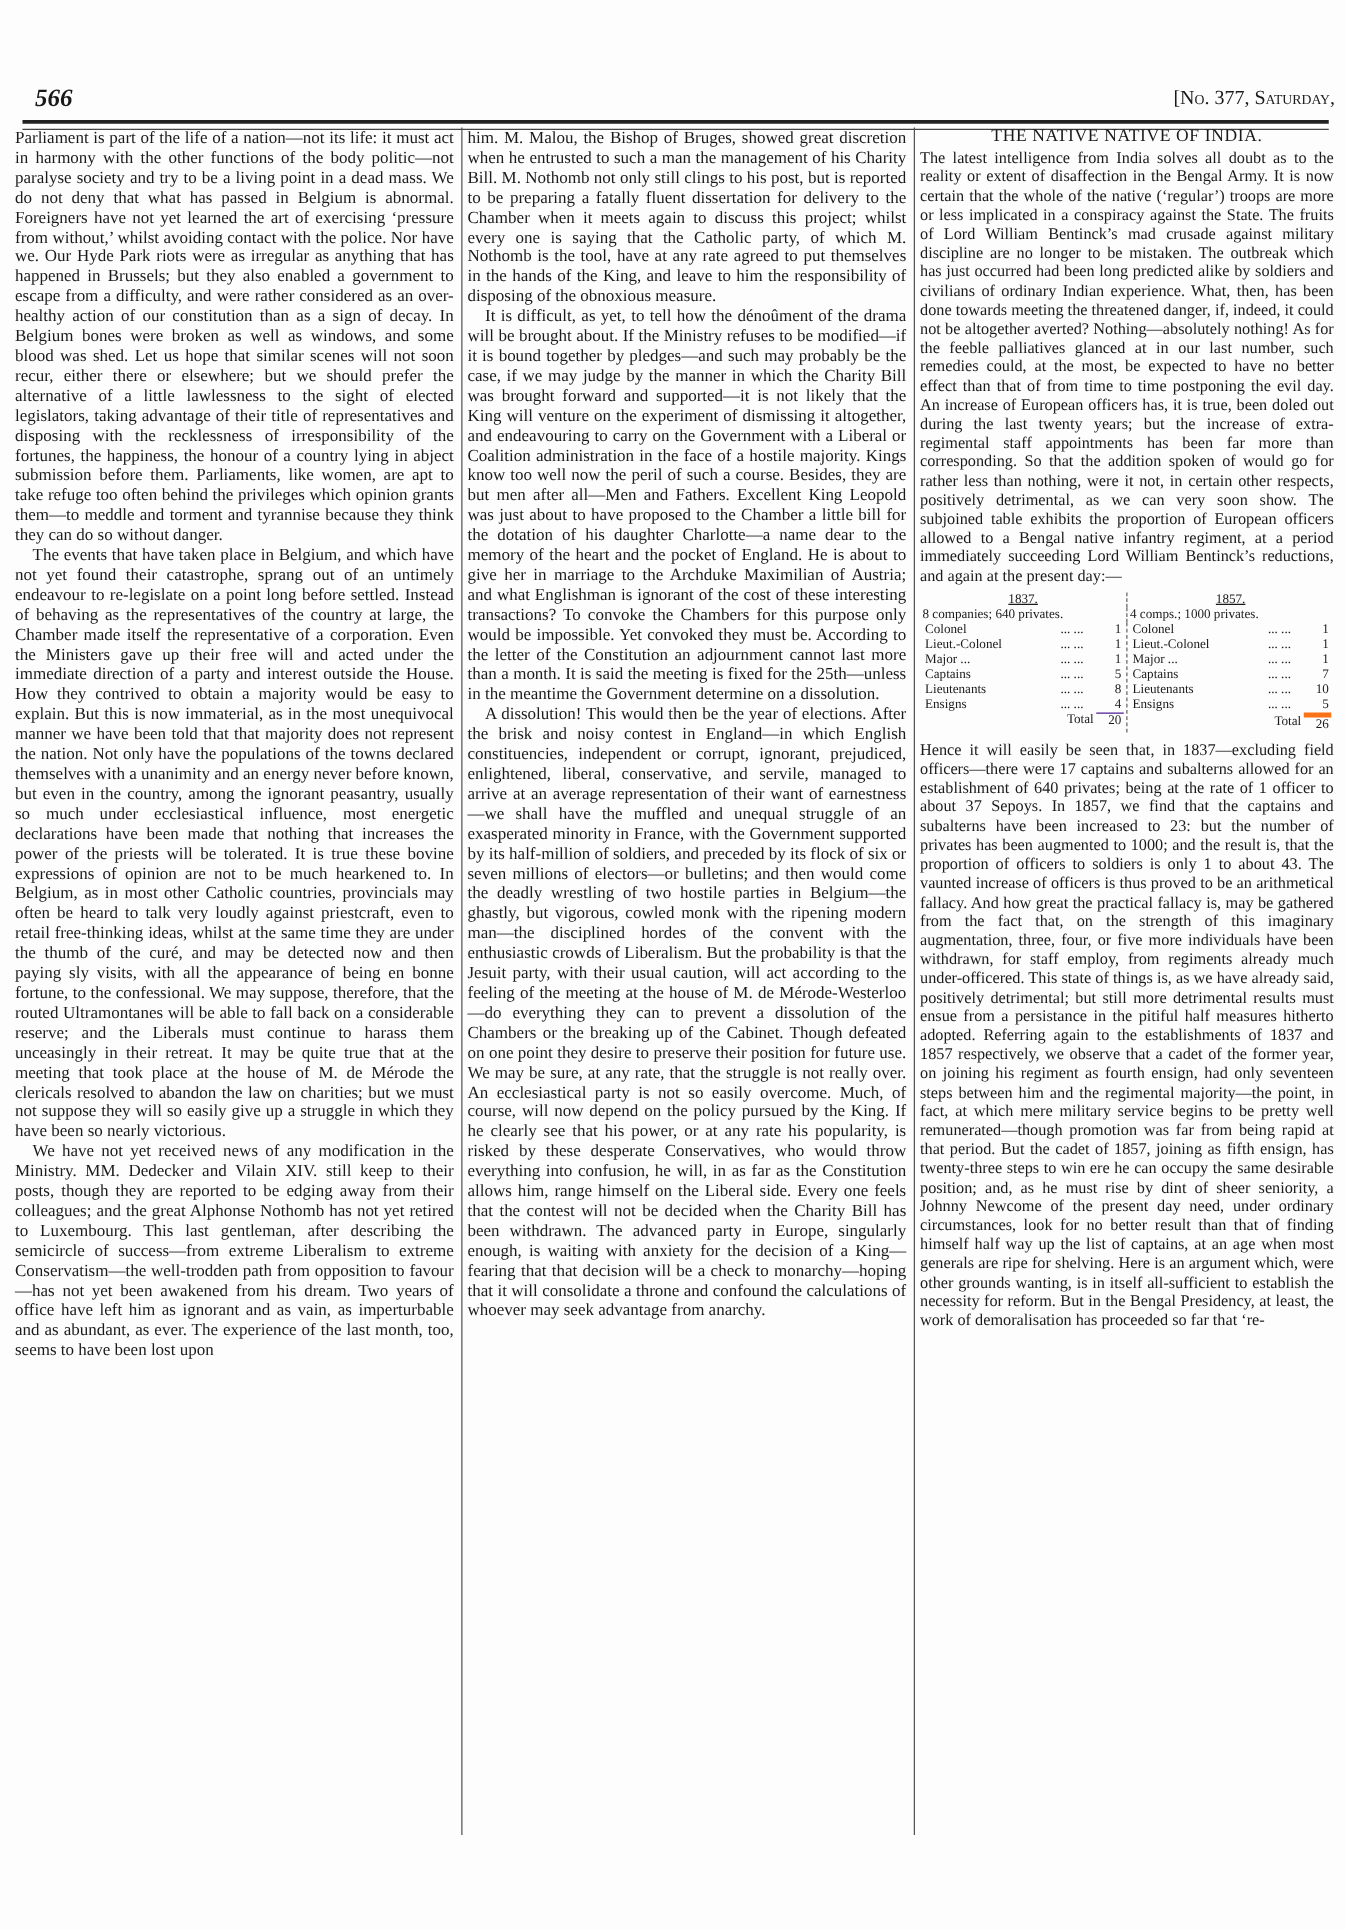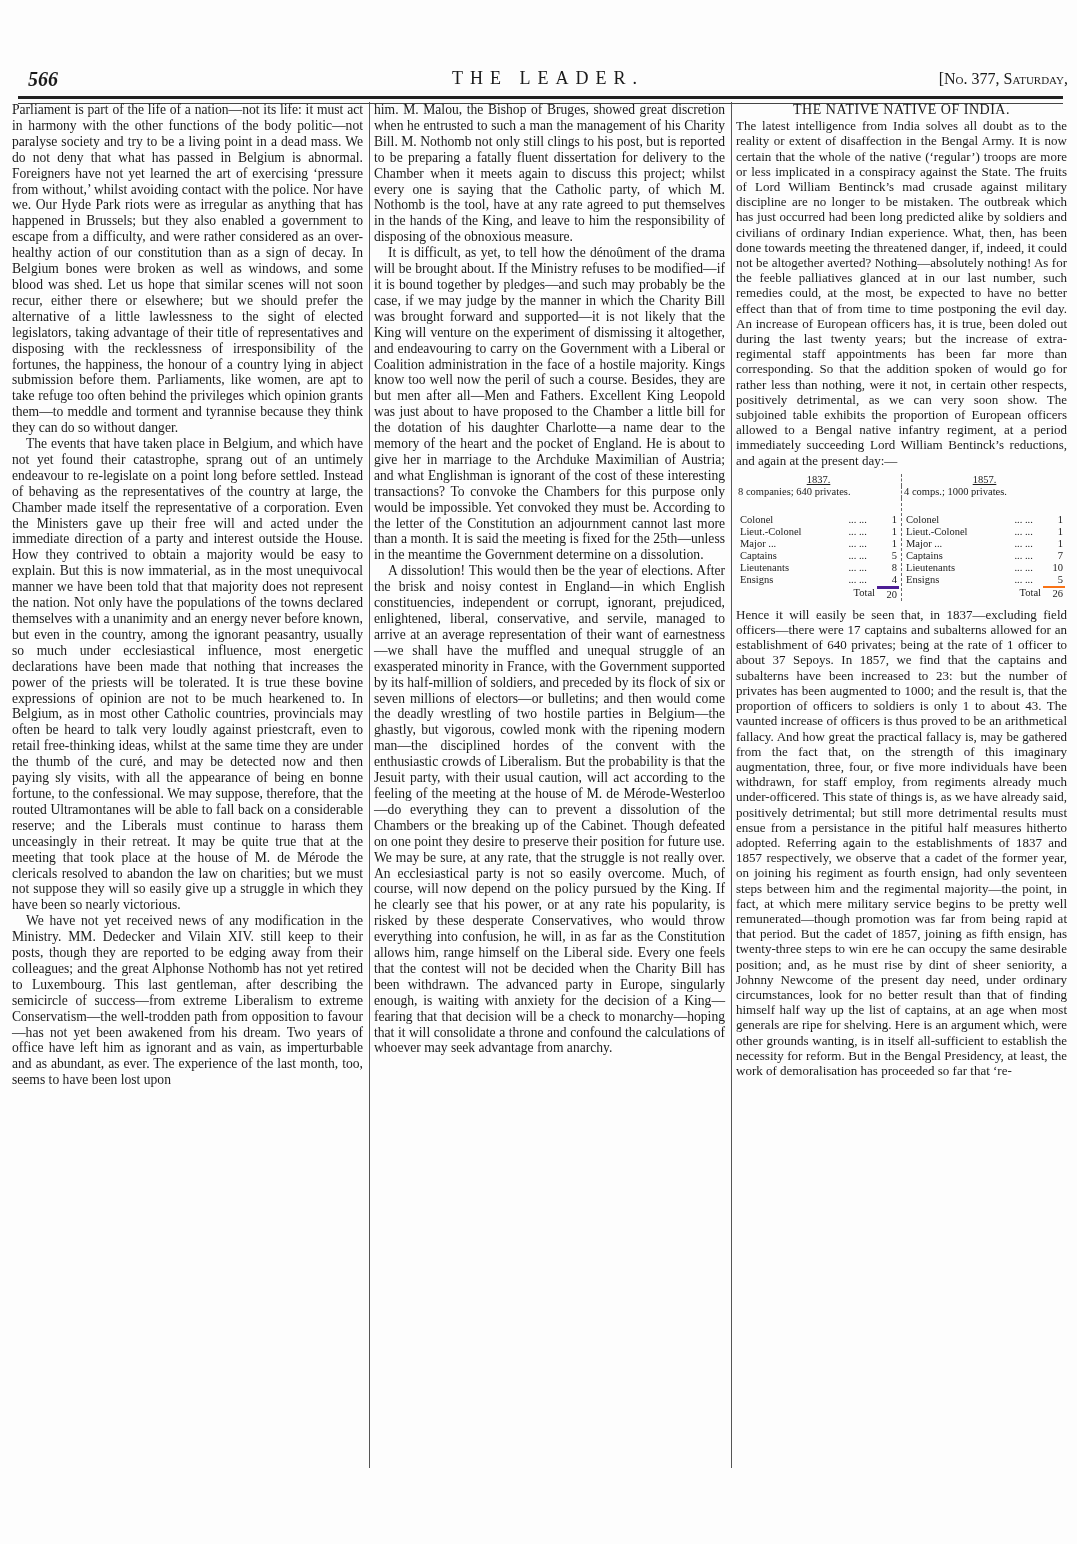--- a/index.html
+++ b/index.html
@@ -17,33 +17,32 @@
   .col3 { left: 736px; width: 331px; font-size: 13px; line-height: 15.2px; }
   .vline { position: absolute; top: 102px; width: 1px; background: #555; }
   .v1 { left: 369px; height: 1366px; }
   .v2 { left: 731px; height: 1366px; }
   .sc { font-variant: small-caps; }
   .heading { text-align: center; font-size: 14px; letter-spacing: 0.5px; margin: 0 0 1px 0; }
   table.officers { width: 100%; border-collapse: collapse; font-size: 10.5px; line-height: 12px; margin: 6px 0 6px 0; }
   table.officers td { padding: 0 2px; vertical-align: top; }
   table.officers td.half { width: 50%; }
   table.officers .yr { text-align: center; text-decoration: underline; }
-  .inner { width: 100%; border-collapse: collapse; margin-top: 16px; }
+  .inner { width: 100%; border-collapse: collapse; }
   .inner td { padding: 0; }
   .inner td.n { text-align: right; width: 18px; }
   .inner td.dots { text-align: center; }
   .tot { text-align: right; padding-right: 2px; }
   .divider { border-right: 1px dashed #666; }
 </style>
 </head>
 <body>
 
 <div class="masthead">
   <span class="page-num">566</span>
-  <span class="paper-title">THE LEADER.</span>
   <span class="issue sc">[No. 377, Saturday,</span>
 </div>
 <div class="rule"></div>
 
 <div class="vline v1"></div>
 <div class="vline v2"></div>
 
 <div class="col col1">
   <p class="first">Parliament is part of the life of a nation—not its life: it must act in harmony with the other functions of the body politic—not paralyse society and try to be a living point in a dead mass. We do not deny that what has passed in Belgium is abnormal. Foreigners have not yet learned the art of exercising ‘pressure from without,’ whilst avoiding contact with the police. Nor have we. Our Hyde Park riots were as irregular as anything that has happened in Brussels; but they also enabled a government to escape from a difficulty, and were rather considered as an over-healthy action of our constitution than as a sign of decay. In Belgium bones were broken as well as windows, and some blood was shed. Let us hope that similar scenes will not soon recur, either there or elsewhere; but we should prefer the alternative of a little lawlessness to the sight of elected legislators, taking advantage of their title of representatives and disposing with the recklessness of irresponsibility of the fortunes, the happiness, the honour of a country lying in abject submission before them. Parliaments, like women, are apt to take refuge too often behind the privileges which opinion grants them—to meddle and torment and tyrannise because they think they can do so without danger.</p>
   <p>The events that have taken place in Belgium, and which have not yet found their catastrophe, sprang out of an untimely endeavour to re-legislate on a point long before settled. Instead of behaving as the representatives of the country at large, the Chamber made itself the representative of a corporation. Even the Ministers gave up their free will and acted under the immediate direction of a party and interest outside the House. How they contrived to obtain a majority would be easy to explain. But this is now immaterial, as in the most unequivocal manner we have been told that that majority does not represent the nation. Not only have the populations of the towns declared themselves with a unanimity and an energy never before known, but even in the country, among the ignorant peasantry, usually so much under ecclesiastical influence, most energetic declarations have been made that nothing that increases the power of the priests will be tolerated. It is true these bovine expressions of opinion are not to be much hearkened to. In Belgium, as in most other Catholic countries, provincials may often be heard to talk very loudly against priestcraft, even to retail free-thinking ideas, whilst at the same time they are under the thumb of the curé, and may be detected now and then paying sly visits, with all the appearance of being en bonne fortune, to the confessional. We may suppose, therefore, that the routed Ultramontanes will be able to fall back on a considerable reserve; and the Liberals must continue to harass them unceasingly in their retreat. It may be quite true that at the meeting that took place at the house of M. de Mérode the clericals resolved to abandon the law on charities; but we must not suppose they will so easily give up a struggle in which they have been so nearly victorious.</p>
@@ -100,21 +99,21 @@
                   <td class="n">8</td>
                 </tr>
           <tr>
                   <td>Ensigns</td>
                   <td class="dots">...   ...</td>
                   <td class="n">4</td>
                 </tr>
           <tr>
                   <td></td>
                   <td class="tot">Total</td>
-                  <td class="n" style="border-top:3px solid #4c1d95">20</td>
+                  <td class="n" style="border-top:1px solid #4c1d95">20</td>
                 </tr>
         </tbody>
             </table>
       </td>
       <td>
         <table class="inner">
           <tbody>
                 <tr>
                   <td>Colonel</td>
                   <td class="dots">...   ...</td>
@@ -141,21 +140,21 @@
                   <td class="n">10</td>
                 </tr>
           <tr>
                   <td>Ensigns</td>
                   <td class="dots">...   ...</td>
                   <td class="n">5</td>
                 </tr>
           <tr>
                   <td></td>
                   <td class="tot">Total</td>
-                  <td class="n" style="border-top:2px solid #f97316">26</td>
+                  <td class="n" style="border-top:4px solid #f97316">26</td>
                 </tr>
         </tbody>
             </table>
       </td>
     </tr>
   </tbody>
     </table>
 
   <p class="first">Hence it will easily be seen that, in 1837—excluding field officers—there were 17 captains and subalterns allowed for an establishment of 640 privates; being at the rate of 1 officer to about 37 Sepoys. In 1857, we find that the captains and subalterns have been increased to 23: but the number of privates has been augmented to 1000; and the result is, that the proportion of officers to soldiers is only 1 to about 43. The vaunted increase of officers is thus proved to be an arithmetical fallacy. And how great the practical fallacy is, may be gathered from the fact that, on the strength of this imaginary augmentation, three, four, or five more individuals have been withdrawn, for staff employ, from regiments already much under-officered. This state of things is, as we have already said, positively detrimental; but still more detrimental results must ensue from a persistance in the pitiful half measures hitherto adopted. Referring again to the establishments of 1837 and 1857 respectively, we observe that a cadet of the former year, on joining his regiment as fourth ensign, had only seventeen steps between him and the regimental majority—the point, in fact, at which mere military service begins to be pretty well remunerated—though promotion was far from being rapid at that period. But the cadet of 1857, joining as fifth ensign, has twenty-three steps to win ere he can occupy the same desirable position; and, as he must rise by dint of sheer seniority, a Johnny Newcome of the present day need, under ordinary circumstances, look for no better result than that of finding himself half way up the list of captains, at an age when most generals are ripe for shelving. Here is an argument which, were other grounds wanting, is in itself all-sufficient to establish the necessity for reform. But in the Bengal Presidency, at least, the work of demoralisation has proceeded so far that ‘re-</p>
 </div>

